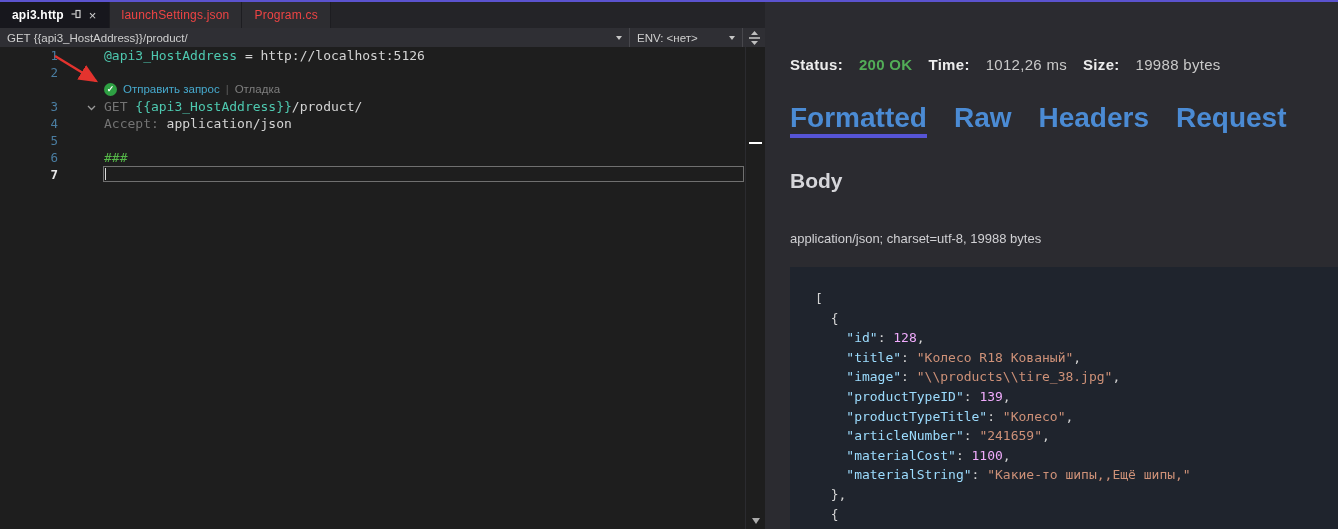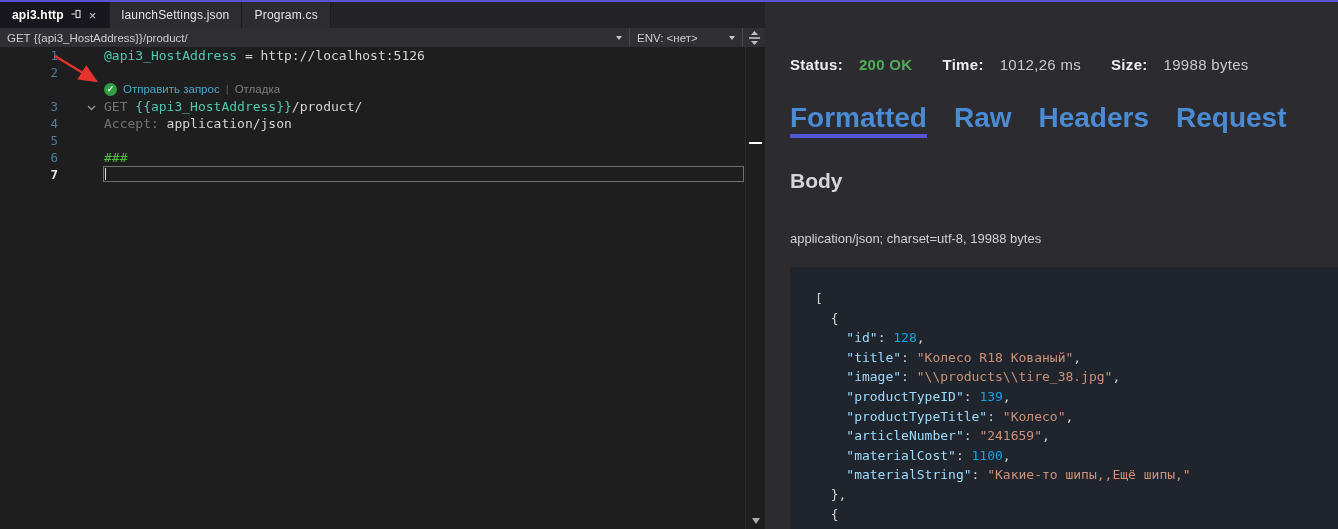--- a/index.html
+++ b/index.html
@@ -3,21 +3,21 @@
 <meta charset="utf-8">
 <style>
   *{box-sizing:border-box;margin:0;padding:0}
   html,body{width:1338px;height:529px;overflow:hidden}
   body{background:#1e1e1e;font-family:"Liberation Sans",sans-serif;position:relative}
 
   .top-accent{position:absolute;top:0;left:0;right:0;height:2px;background:#5b53cf;z-index:20}
 
   
   .tabbar{position:absolute;top:2px;left:0;width:765px;height:26px;background:#242428;display:flex;align-items:stretch}
-  .tab{display:flex;align-items:center;gap:7px;padding:0 12px;font-size:12px;color:#e5e5e5;background:#2d2d31;border-right:1px solid #1d1d21;cursor:default;letter-spacing:.2px}
+  .tab{display:flex;align-items:center;gap:7px;padding:0 12px;font-size:12px;color:#ef4444;background:#2d2d31;border-right:1px solid #1d1d21;cursor:default;letter-spacing:.2px}
   .tab.active{background:#17171d;color:#ffffff;font-weight:bold}
   .tab-x{color:#cfcfcf;font-size:13px;line-height:1;font-weight:normal}
 
   
   .toolbar{position:absolute;top:28px;left:0;width:765px;height:19px;background:#2f2f34;display:flex;align-items:center;font-size:11.5px;color:#cfcfcf}
   .combo{height:19px;display:flex;align-items:center;justify-content:space-between;padding:0 7px;background:#2f2f34;border-right:1px solid #47474c}
   .combo.request{flex:0 0 630px}
   .combo.env{flex:0 0 113px}
   .chev{width:0;height:0;border-left:3.5px solid transparent;border-right:3.5px solid transparent;border-top:4px solid #c6c6c6;margin-left:8px;flex:none}
   .split-wrap{margin-left:auto;margin-right:4px;display:flex;align-items:center}
@@ -44,34 +44,34 @@
 
   
   .vscroll{position:absolute;left:745px;top:47px;width:20px;bottom:0;background:#1e1e1e;border-left:1px solid #2b2b2f}
   .scroll-marker{position:absolute;top:95px;left:3px;right:3px;height:2px;background:#ffffff}
   .scroll-down{position:absolute;bottom:5px;left:50%;transform:translateX(-50%);width:0;height:0;border-left:4.5px solid transparent;border-right:4.5px solid transparent;border-top:6px solid #ababab}
 
   
   .response-panel{position:absolute;left:765px;top:2px;right:0;bottom:0;background:#2b2b30;overflow:hidden}
   .status-row{position:absolute;top:54px;left:25px;display:flex;align-items:baseline;gap:16px;font-size:15px;letter-spacing:.3px}
   .st-label{color:#ededed;font-weight:bold}
-  .st-gap{margin-left:14px}
+  .st-gap{}
   .st-green{color:#52ad57;font-weight:600}
   .st-value{color:#c9c9c9}
   .resp-tabs{position:absolute;top:100px;left:25px;display:flex;gap:27px}
   .rtab{font-size:28px;font-weight:bold;color:#4b8bd4;cursor:default}
   .rtab.active{border-bottom:4px solid #5654d6}
   .body-heading{position:absolute;top:167px;left:25px;font-size:21px;font-weight:600;color:#d6d6da}
   .content-meta{position:absolute;top:229px;left:25px;font-size:13px;color:#d0d0d3}
   .json-box{position:absolute;top:265px;left:25px;right:0;height:330px;background:#1f242d;padding:22px 0 0 25px;font-family:"DejaVu Sans Mono","Liberation Mono",monospace;font-size:13px}
   .jline{white-space:pre;height:19.6px;line-height:19.6px}
   .jp{color:#d4d4d4}
   .jk{color:#9CDCFE}
   .js{color:#CE9178}
-  .jn{color:#0ea5e9}
+  .jn{color:#f0abfc}
 </style>
 </head>
 <body>
 
 <div class="top-accent"></div>
 
 <div class="tabbar">
   <div class="tab active">
     <span>api3.http</span>
     <span>

